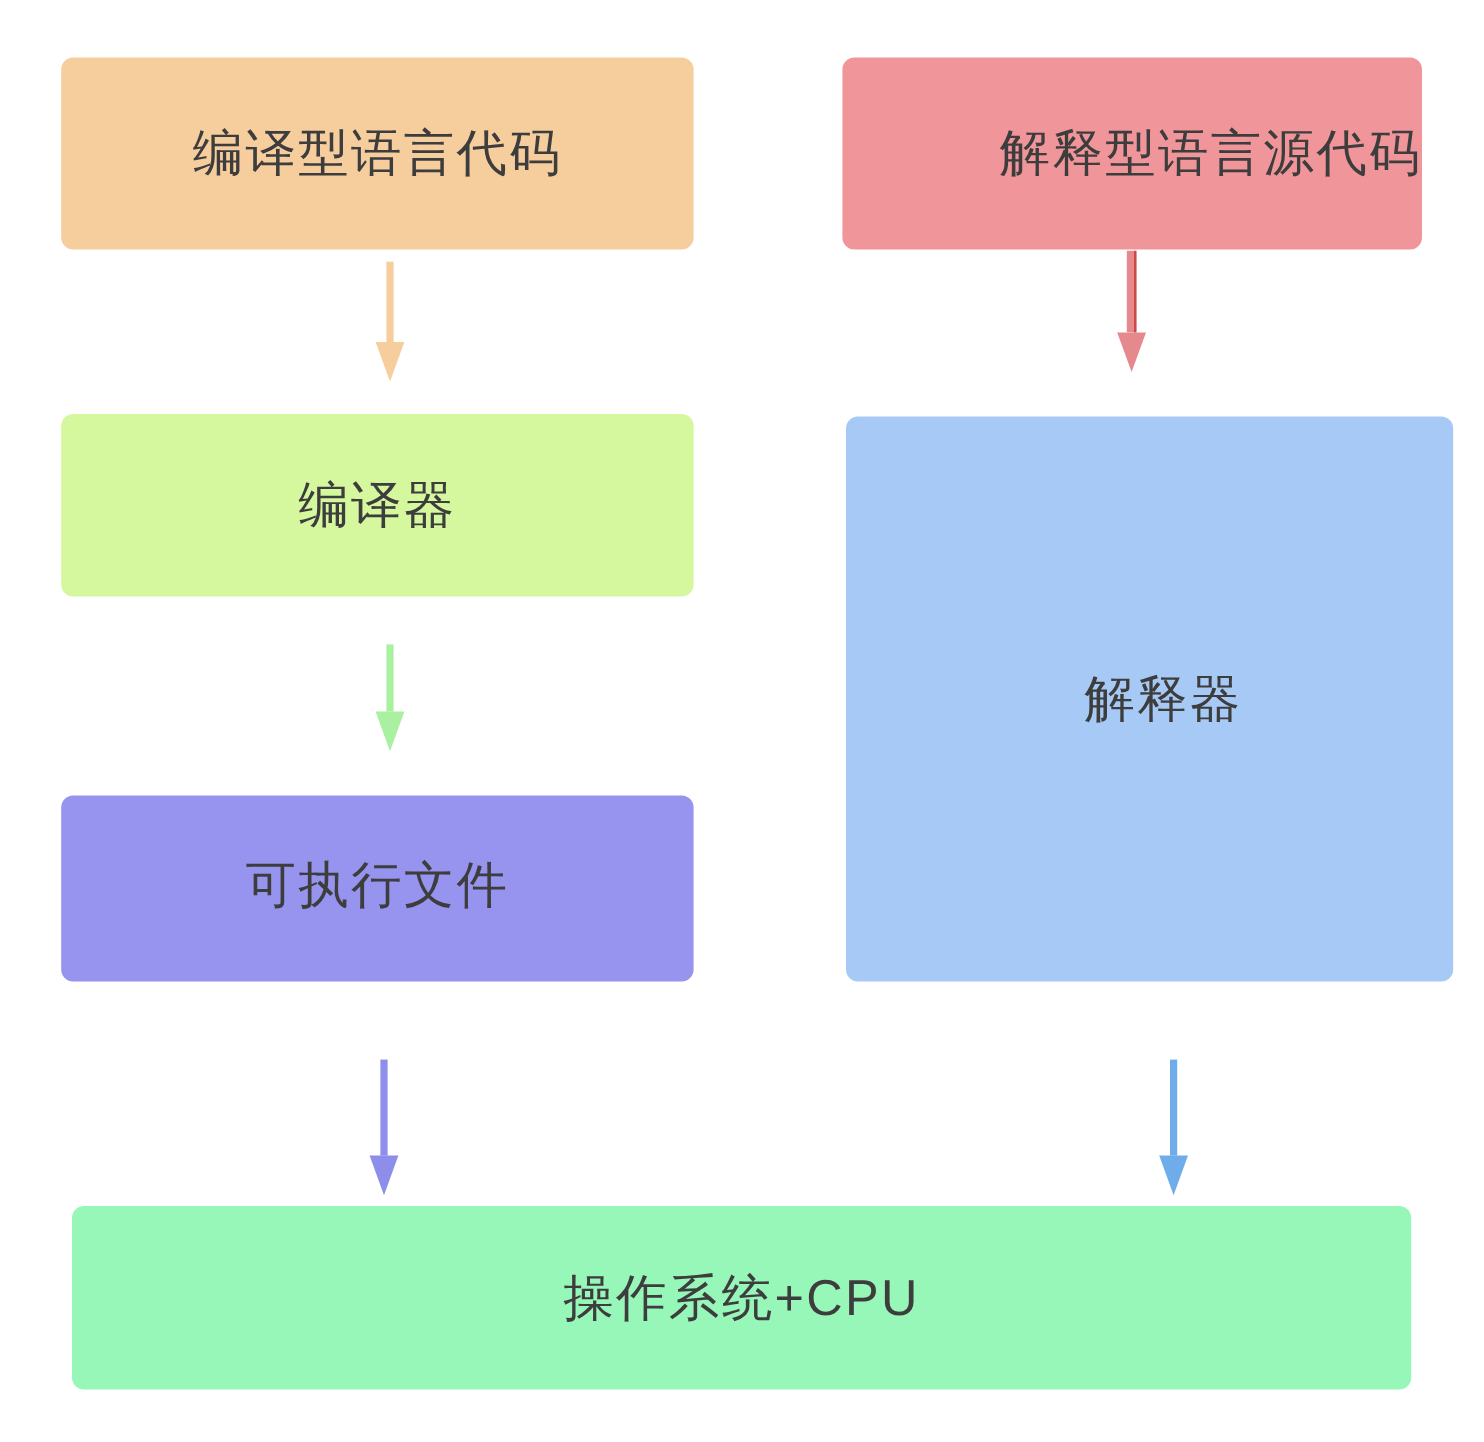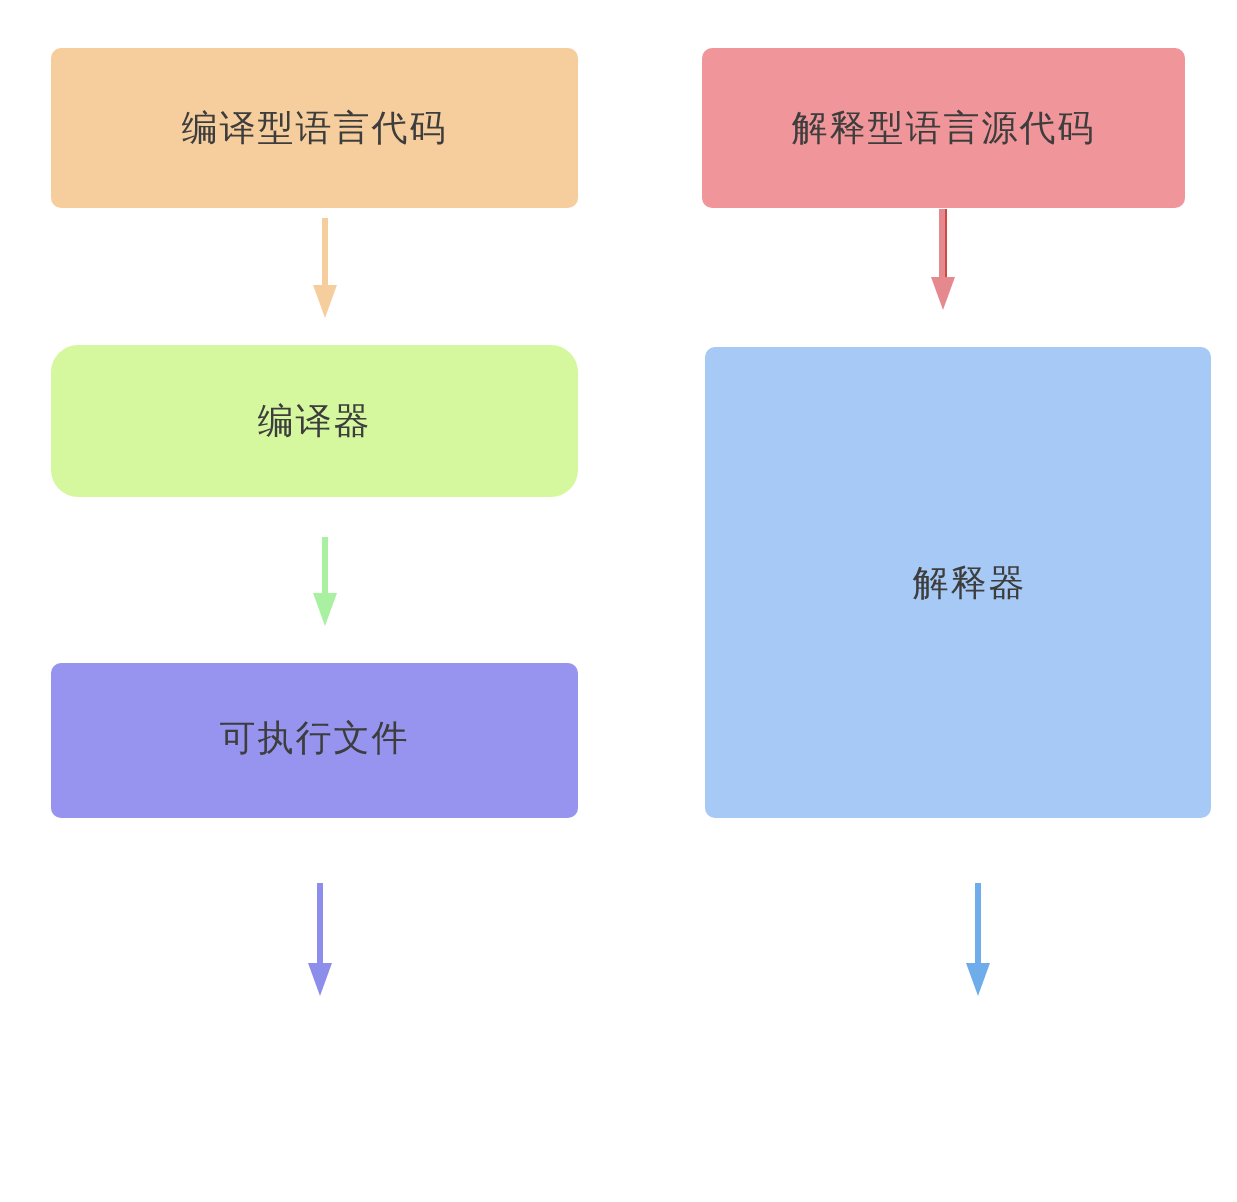--- a/index.html
+++ b/index.html
@@ -15,21 +15,21 @@
     font-family: "Liberation Sans", "DejaVu Sans", sans-serif;
     overflow: hidden;
   }
   .node {
     position: absolute;
     border-radius: 10px;
     display: flex;
     align-items: center;
     justify-content: center;
     color: var(--text-color, #3d3d3d);
-    font-size: 36px;
+    font-size: 42px;
     letter-spacing: 2px;
     line-height: 1;
   }
   .node .label {
     white-space: nowrap;
   }
   
   .n-compiled-source   { left: 51px;  top: 48px;   width: 527px; height: 160px; }
   .n-interpreted-source{ left: 702px; top: 48px;   width: 483px; height: 160px; }
   .n-compiler          { left: 51px;  top: 345px;  width: 527px; height: 152px; }
@@ -69,36 +69,39 @@
 </style>
 </head>
 <body style="background-color: rgb(255, 255, 255);">
 
 <div class="canvas">
 
   <div class="node n-compiled-source" style="background-color: rgb(246, 205, 157);">
     <span class="label">编译型语言代码</span>
   </div>
 
-  <div class="node n-interpreted-source" style="background-color: rgb(240, 150, 154);">
+  <div class="node n-interpreted-source" style="background-color: rgb(240, 150, 154); justify-content: flex-end;">
     <span class="label">解释型语言源代码</span>
   </div>
 
-  <div class="node n-compiler" style="background-color: rgb(213, 247, 158); border-radius: 27px;">
+  <div class="node n-compiler" style="background-color: rgb(213, 247, 158);">
     <span class="label">编译器</span>
   </div>
 
   <div class="node n-interpreter" style="background-color: rgb(167, 201, 245); padding-left: 23px;">
     <span class="label">解释器</span>
   </div>
 
   <div class="node n-executable" style="background-color: rgb(150, 148, 238); font-family: Liberation Mono, monospace;">
     <span class="label">可执行文件</span>
   </div>
 
+  <div class="node n-os-cpu" style="background-color: rgb(151, 247, 185);">
+    <span class="label">操作系统+CPU</span>
+  </div>
 
   <div class="arrow a-compile">
     <div class="shaft" style="background-color: rgb(246, 205, 157);"></div>
     <div class="head" style="border-top-color: rgb(246, 205, 157);"></div>
   </div>
 
   <div class="arrow a-interpret">
     <div class="shaft" style="background-color: rgb(229, 137, 143);"></div>
     <div class="head" style="border-top-color: rgb(229, 137, 143);"></div>
   </div>

